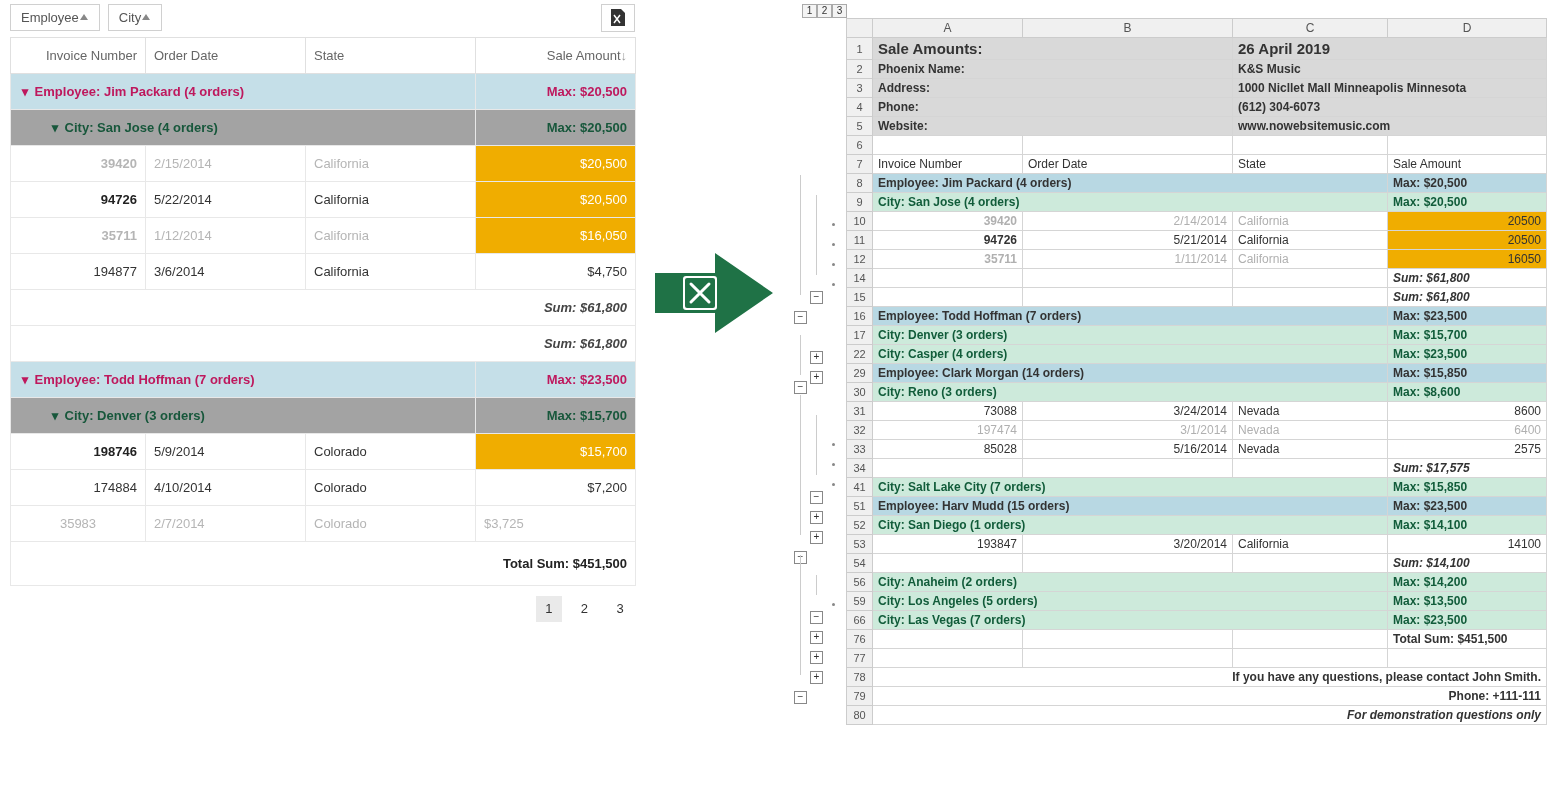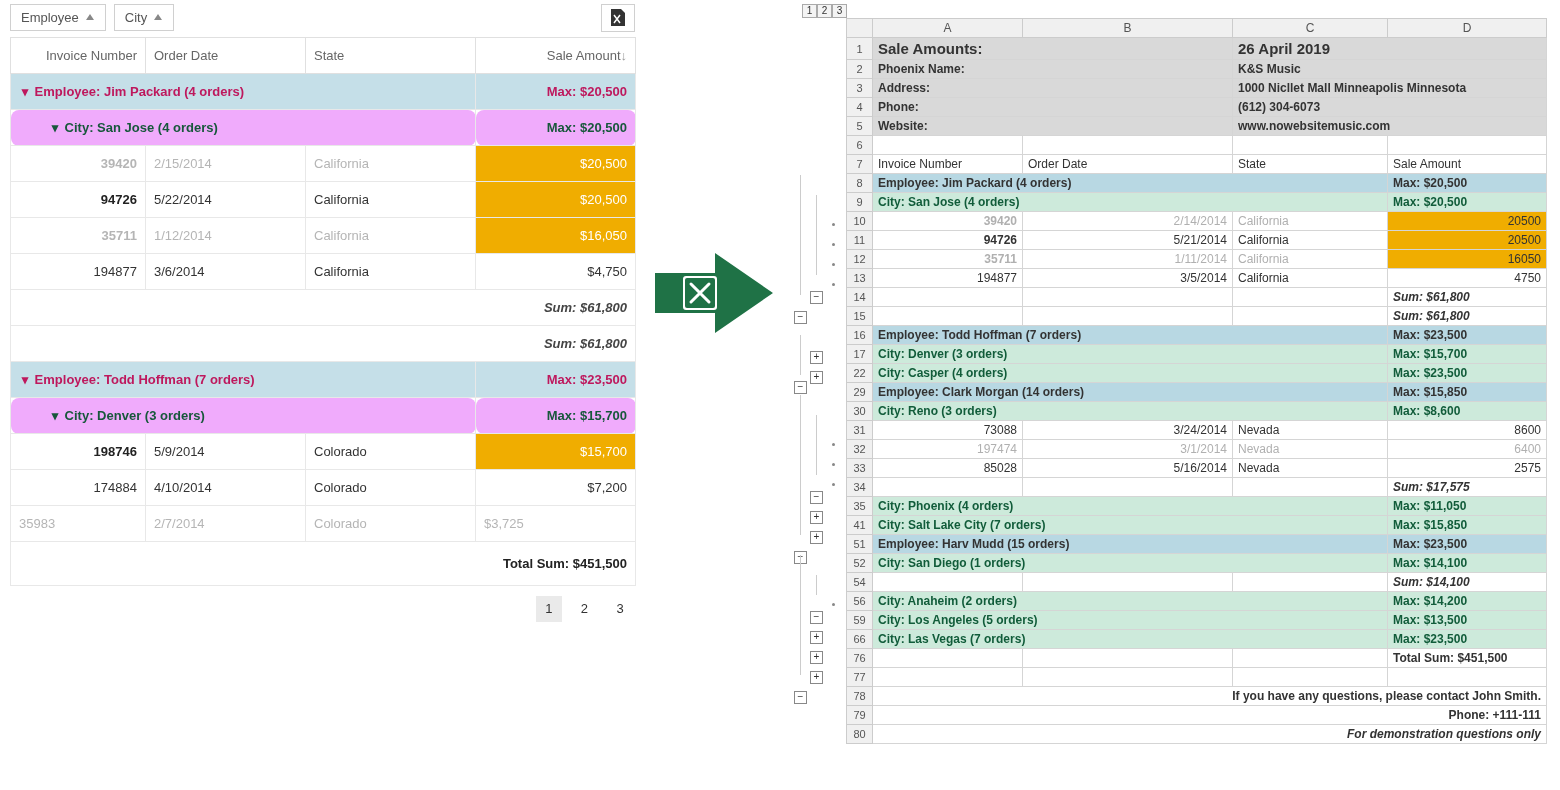--- a/index.html
+++ b/index.html
@@ -16,21 +16,21 @@
   
   .grid-panel {
     position: absolute;
     left: 10px; top: 4px;
     width: 625px;
   }
   .group-chips { display: flex; gap: 8px; margin-bottom: 6px; position: relative;}
   .chip {
     border: 1px solid #d0d0d0;
     padding: 5px 10px 5px 10px;
-    display: flex; align-items: center; gap: 6px;
+    display: flex; align-items: center; 
     font-size: 13px; color: #555;
   }
   .chip svg { width: 10px; height: 10px; }
   .export-btn {
     position: absolute; right: 0; top: 0;
     width: 34px; height: 28px;
     border: 1px solid #d0d0d0;
     display: flex; align-items: center; justify-content: center;
     background: #fff;
   }
@@ -56,24 +56,23 @@
   }
   .grp-emp {
     background: #c5dfe8;
     font-weight: 600;
     color: #be185d;
   }
   .grp-emp .caret, .grp-city .caret {
     display: inline-block; width: 12px; text-align: center;
   }
   .grp-city {
-    background: #f0abfc;
+    background: #a3a3a3;
     font-weight: 600;
     color: #17573b;
-    border-radius: 8px;
   }
   .grp-city .pad { display:inline-block; width:30px; }
   .max-cell { font-weight: 700; text-align: right; }
   .inv-bold { font-weight: 700; color: #222; text-align: right;}
   .inv-gray { color: #b5b5b5; text-align: right;}
   .date-gray { color: #b5b5b5;}
   .state-gray { color: #b5b5b5;}
   .sale-hi {
     background: #f0ad00;
     color: #fff;
@@ -289,21 +288,21 @@
           <td>Colorado</td>
           <td class="sale-hi">$15,700</td>
         </tr>
         <tr>
           <td class="sale-norm" style="text-align:right">174884</td>
           <td>4/10/2014</td>
           <td>Colorado</td>
           <td class="sale-norm">$7,200</td>
         </tr>
         <tr>
-          <td class="inv-gray" style="text-align:left">35983</td>
+          <td class="inv-gray" style="text-align:center">35983</td>
           <td class="date-gray">2/7/2014</td>
           <td class="state-gray">Colorado</td>
           <td class="sale-gray">$3,725</td>
         </tr>
         <tr class="total-row">
           <td colspan="4">Total Sum: $451,500</td>
         </tr>
       </tbody>
   </table>
 
@@ -443,27 +442,20 @@
             <td class="cell sale-hi2">20500</td>
           </tr>
           <tr>
             <td class="rowhead">12</td>
             <td class="cell ra bold gray">35711</td>
             <td class="cell ra gray">1/11/2014</td>
             <td class="cell  gray">California</td>
             <td class="cell sale-hi2">16050</td>
           </tr>
           <tr>
-            <td class="rowhead">13</td>
-            <td class="cell ra">194877</td>
-            <td class="cell ra">3/5/2014</td>
-            <td class="cell ">California</td>
-            <td class="cell ra">4750</td>
-          </tr>
-          <tr>
             <td class="rowhead">14</td>
             <td class="cell "></td>
             <td class="cell "></td>
             <td class="cell "></td>
             <td class="cell sum">Sum: $61,800</td>
           </tr>
           <tr>
             <td class="rowhead">15</td>
             <td class="cell "></td>
             <td class="cell "></td>
@@ -517,40 +509,42 @@
             <td class="cell ra">2575</td>
           </tr>
           <tr>
             <td class="rowhead">34</td>
             <td class="cell "></td>
             <td class="cell "></td>
             <td class="cell "></td>
             <td class="cell sum">Sum: $17,575</td>
           </tr>
           <tr class="sh-city">
-            <td class="rowhead">35</td>
-            <td class="cell " colspan="3">City: Phoenix (4 orders)</td>
-            <td class="cell ">Max: $11,050</td>
-          </tr>
-          <tr class="sh-city">
             <td class="rowhead">41</td>
             <td class="cell " colspan="3">City: Salt Lake City (7 orders)</td>
             <td class="cell ">Max: $15,850</td>
           </tr>
           <tr class="sh-emp">
             <td class="rowhead">51</td>
             <td class="cell " colspan="3">Employee: Harv Mudd (15 orders)</td>
             <td class="cell ">Max: $23,500</td>
           </tr>
           <tr class="sh-city">
             <td class="rowhead">52</td>
             <td class="cell " colspan="3">City: San Diego (1 orders)</td>
             <td class="cell ">Max: $14,100</td>
           </tr>
           <tr>
+            <td class="rowhead">53</td>
+            <td class="cell ra">193847</td>
+            <td class="cell ra">3/20/2014</td>
+            <td class="cell ">California</td>
+            <td class="cell ra">14100</td>
+          </tr>
+          <tr>
             <td class="rowhead">54</td>
             <td class="cell "></td>
             <td class="cell "></td>
             <td class="cell "></td>
             <td class="cell sum">Sum: $14,100</td>
           </tr>
           <tr class="sh-city">
             <td class="rowhead">56</td>
             <td class="cell " colspan="3">City: Anaheim (2 orders)</td>
             <td class="cell ">Max: $14,200</td>

